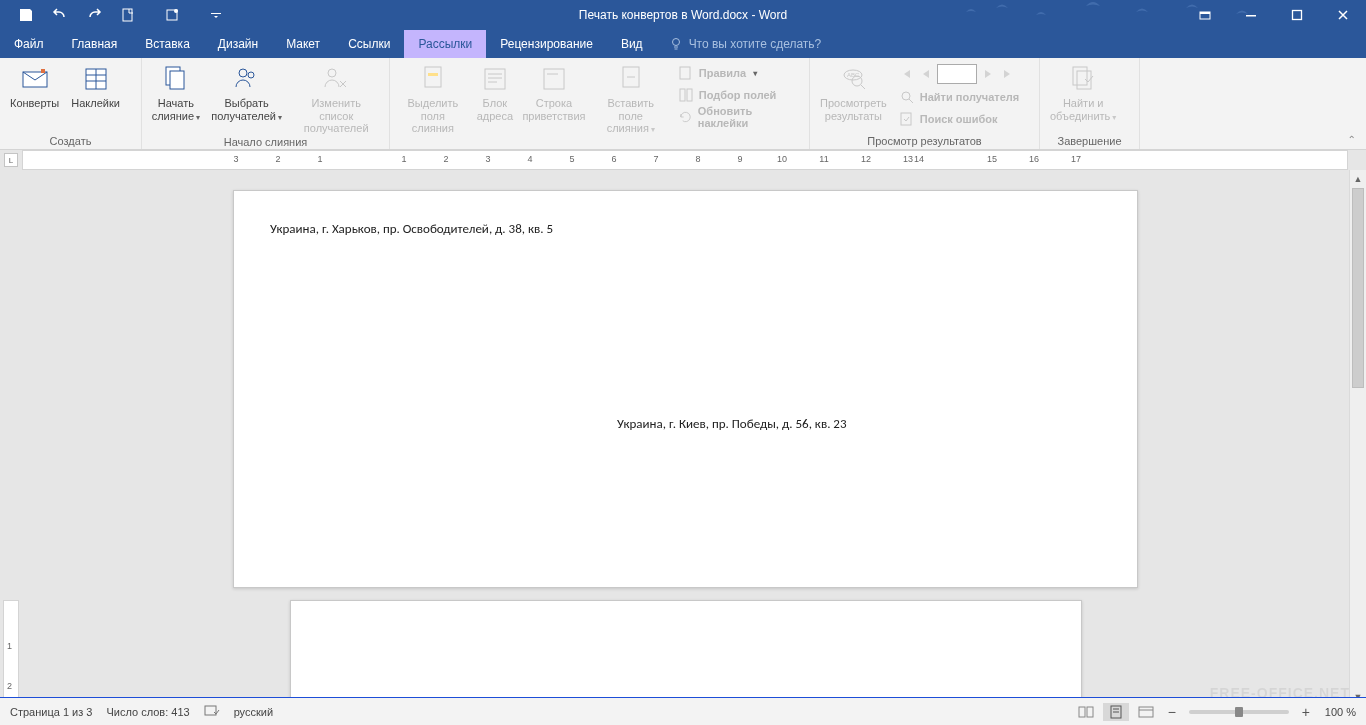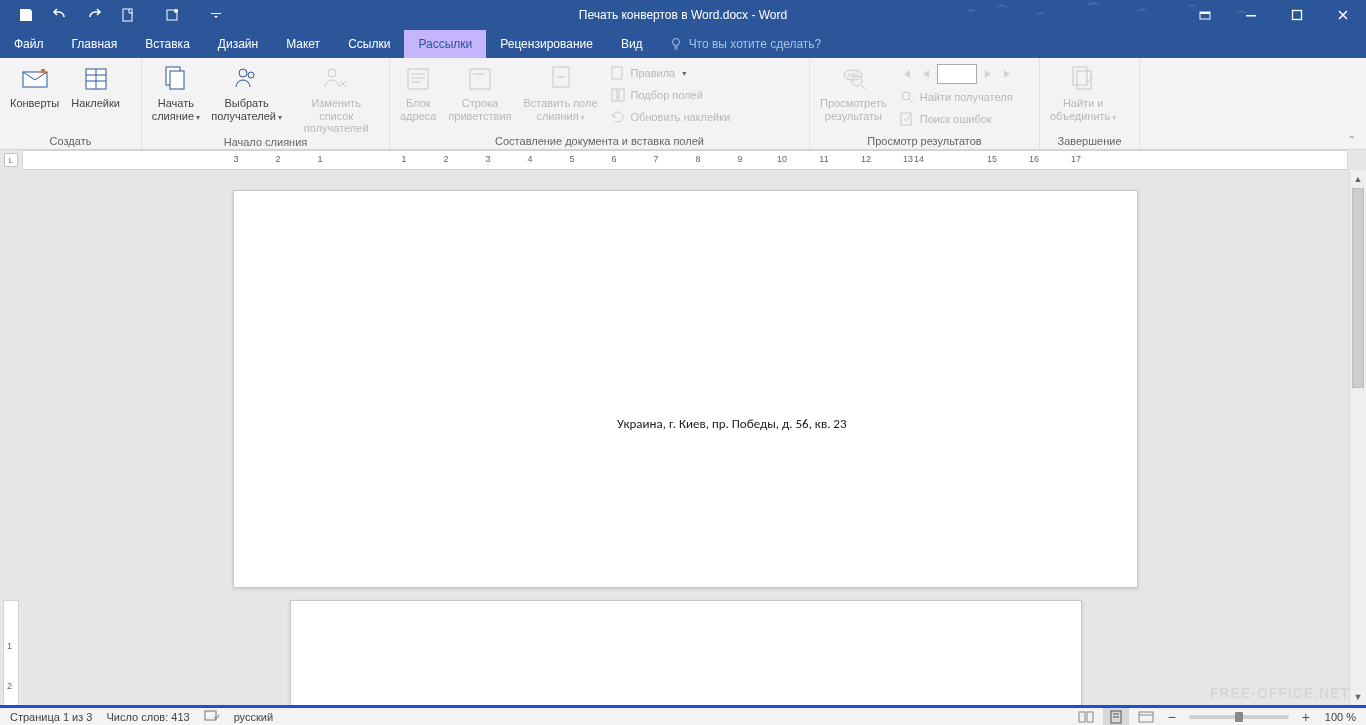--- a/index.html
+++ b/index.html
@@ -30,21 +30,21 @@
 .ribbon { height: 92px; background: #f3f3f3; border-bottom: 1px solid #d4d4d4; display: flex; position: relative; }
 .rgroup { border-right: 1px solid #e1e1e1; display: flex; flex-direction: column; padding: 2px 0 0 0; }
 .rgroup-body { flex: 1; display: flex; align-items: flex-start; padding: 0 4px; }
 .rgroup-label { text-align: center; font-size: 11px; color: #666; padding: 1px 0 2px; }
 .rbtn-big { width: auto; min-width: 44px; padding: 2px 6px 0; display: flex; flex-direction: column; align-items: center; cursor: pointer; text-align: center; }
 .rbtn-big.disabled { color: #b8b8b8; cursor: default; }
 .rbtn-big .ricon { height: 34px; display: flex; align-items: center; justify-content: center; }
 .rbtn-big .rlabel { font-size: 11px; color: #444; line-height: 1.15; margin-top: 1px; white-space: pre-line; }
 .rbtn-big.disabled .rlabel { color: #b8b8b8; }
 .rbtn-big svg { width: 32px; height: 32px; }
-.rbtn-small { display: flex; align-items: center; gap: 5px; padding: 2px 6px; font-size: 11px; color: #444; cursor: pointer; height: 22px; }
+.rbtn-small { display: flex; align-items: center; gap: 5px; padding: 2px 6px; font-size: 11px; color: #444; cursor: pointer; height: 22px; font-weight: bold; }
 .rbtn-small.disabled { color: #b8b8b8; cursor: default; }
 .rbtn-small svg { width: 16px; height: 16px; }
 .rcol { display: flex; flex-direction: column; justify-content: flex-start; padding-top: 2px; }
 .dd-arrow { font-size: 8px; margin-left: 2px; color: #666; }
 .rbtn-big.disabled .dd-arrow { color: #c8c8c8; }
 .collapse { position: absolute; right: 4px; bottom: 2px; font-size: 10px; color: #888; cursor: pointer; padding: 2px 6px; }
 
 
 .preview-row { display: flex; align-items: center; gap: 2px; padding: 2px 4px; }
 .preview-row input { width: 40px; height: 20px; border: 1px solid #ababab; background: #fff; font-size: 11px; text-align: center; }
@@ -66,21 +66,21 @@
 .page1 { position: absolute; left: 233px; top: 20px; width: 905px; height: 398px; background: #fff; border: 1px solid #c8c8c8; box-shadow: 0 1px 3px rgba(0,0,0,0.15); }
 .page2 { position: absolute; left: 290px; top: 430px; width: 792px; height: 200px; background: #fff; border: 1px solid #c8c8c8; box-shadow: 0 1px 3px rgba(0,0,0,0.15); }
 .addr1 { position: absolute; left: 36px; top: 30px; font-size: 13px; color: #222; font-family: Calibri, sans-serif; }
 .addr2 { position: absolute; left: 383px; top: 225px; font-size: 13px; color: #222; font-family: Calibri, sans-serif; }
 .vscroll { position:absolute; right:0; top:0; bottom:0; width:17px; background:#efefef; border-left:1px solid #dadada; }
 .vscroll .up, .vscroll .down { height:17px; display:flex; align-items:center; justify-content:center; color:#666; font-size:9px; }
 .vscroll .down { position:absolute; bottom:0; width:100%; }
 .vscroll .thumb { position:absolute; left:2px; right:2px; top:18px; height:200px; background:#cdcdcd; border:1px solid #bdbdbd; }
 
 
-.statusbar { position: absolute; bottom: 0; left: 0; right: 0; height: 20px; background: #f3f3f3; border-top: 3px solid #1d4ed8; display: flex; align-items: center; font-size: 11px; color: #444; padding: 0 10px; gap: 14px; }
+.statusbar { position: absolute; bottom: 0; left: 0; right: 0; height: 28px; background: #f3f3f3; border-top: 1px solid #1d4ed8; display: flex; align-items: center; font-size: 11px; color: #444; padding: 0 10px; gap: 14px; }
 .statusbar .right { margin-left: auto; display: flex; align-items: center; gap: 4px; }
 .view-btn { width: 26px; height: 18px; display: flex; align-items: center; justify-content: center; cursor: pointer; }
 .view-btn svg { width: 16px; height: 14px; }
 .zoom-slider { width: 100px; height: 4px; background: #cfcfcf; position: relative; border-radius: 2px; margin: 0 4px; }
 .zoom-slider .knob { position:absolute; left:50%; top:-3px; transform:translateX(-50%); width:8px; height:10px; background:#888; border-radius:1px; }
 .zoom-btn { width: 18px; height:18px; display:flex; align-items:center; justify-content:center; font-size:14px; color:#555; cursor:pointer; }
 .watermark { position:absolute; right:16px; bottom:24px; font-size:14px; color:rgba(0,0,0,0.07); letter-spacing:1px; font-weight:600; pointer-events:none; }
 .birds { position:absolute; right:60px; top:0; width:360px; height:30px; pointer-events:none; opacity:.35; }
 </style>
 </head>
@@ -244,20 +244,30 @@
       </div>
     </div>
     <div class="rgroup-label">Начало слияния</div>
   </div>
 
   <div class="rgroup" style="width:420px">
     <div class="rgroup-body">
       <div class="rbtn-big disabled">
         <div class="ricon">
             <svg viewBox="0 0 32 32">
+              <rect x="8" y="4" width="16" height="20" fill="none" stroke="#c8c8c8"></rect>
+              <rect x="11" y="10" width="10" height="3" fill="#ffe08a"></rect>
+            </svg>
+          </div>
+        <div class="rlabel">Выделить
+поля слияния</div>
+      </div>
+      <div class="rbtn-big disabled">
+        <div class="ricon">
+            <svg viewBox="0 0 32 32">
               <rect x="6" y="6" width="20" height="20" fill="none" stroke="#c8c8c8"></rect>
               <line x1="9" y1="11" x2="23" y2="11" stroke="#c8c8c8"></line>
               <line x1="9" y1="15" x2="23" y2="15" stroke="#c8c8c8"></line>
               <line x1="9" y1="19" x2="18" y2="19" stroke="#c8c8c8"></line>
             </svg>
           </div>
         <div class="rlabel">Блок
 адреса</div>
       </div>
       <div class="rbtn-big disabled">
@@ -297,21 +307,20 @@
           </div>
         <div class="rbtn-small disabled">
             <svg viewBox="0 0 16 16">
               <path d="M3 8a5 5 0 1 1 2 4" fill="none" stroke="#c8c8c8"></path>
               <path d="M3 5v3h3" fill="none" stroke="#c8c8c8"></path>
             </svg>
             <span>Обновить наклейки</span>
           </div>
       </div>
     </div>
-    <div class="rgroup-label">Составление документа и вставка полей</div>
   </div>
 
   <div class="rgroup" style="width:230px">
     <div class="rgroup-body">
       <div class="rbtn-big disabled">
         <div class="ricon">
             <svg viewBox="0 0 32 32">
               <ellipse cx="16" cy="12" rx="9" ry="5" fill="none" stroke="#c8c8c8"></ellipse>
               <text x="10" y="14" font-size="6" fill="#c8c8c8">ABC</text>
               <circle cx="20" cy="18" r="5" fill="none" stroke="#c8c8c8"></circle>
@@ -412,20 +421,21 @@
       <span class="tick" style="left: 1053px; text-align: right;">17</span>
     </div>
 </div>
 
 <div class="docarea">
   <div class="vruler">
     <div class="vtick" style="top:40px">1</div>
     <div class="vtick" style="top:80px">2</div>
   </div>
   <div class="page1">
+    <div class="addr1">Украина, г. Харьков, пр. Освободителей, д. 38, кв. 5</div>
     <div class="addr2">Украина, г. Киев, пр. Победы, д. 56, кв. 23</div>
   </div>
   <div class="page2"></div>
   <div class="vscroll">
     <div class="up">▲</div>
     <div class="thumb"></div>
     <div class="down">▼</div>
   </div>
 </div>
 

